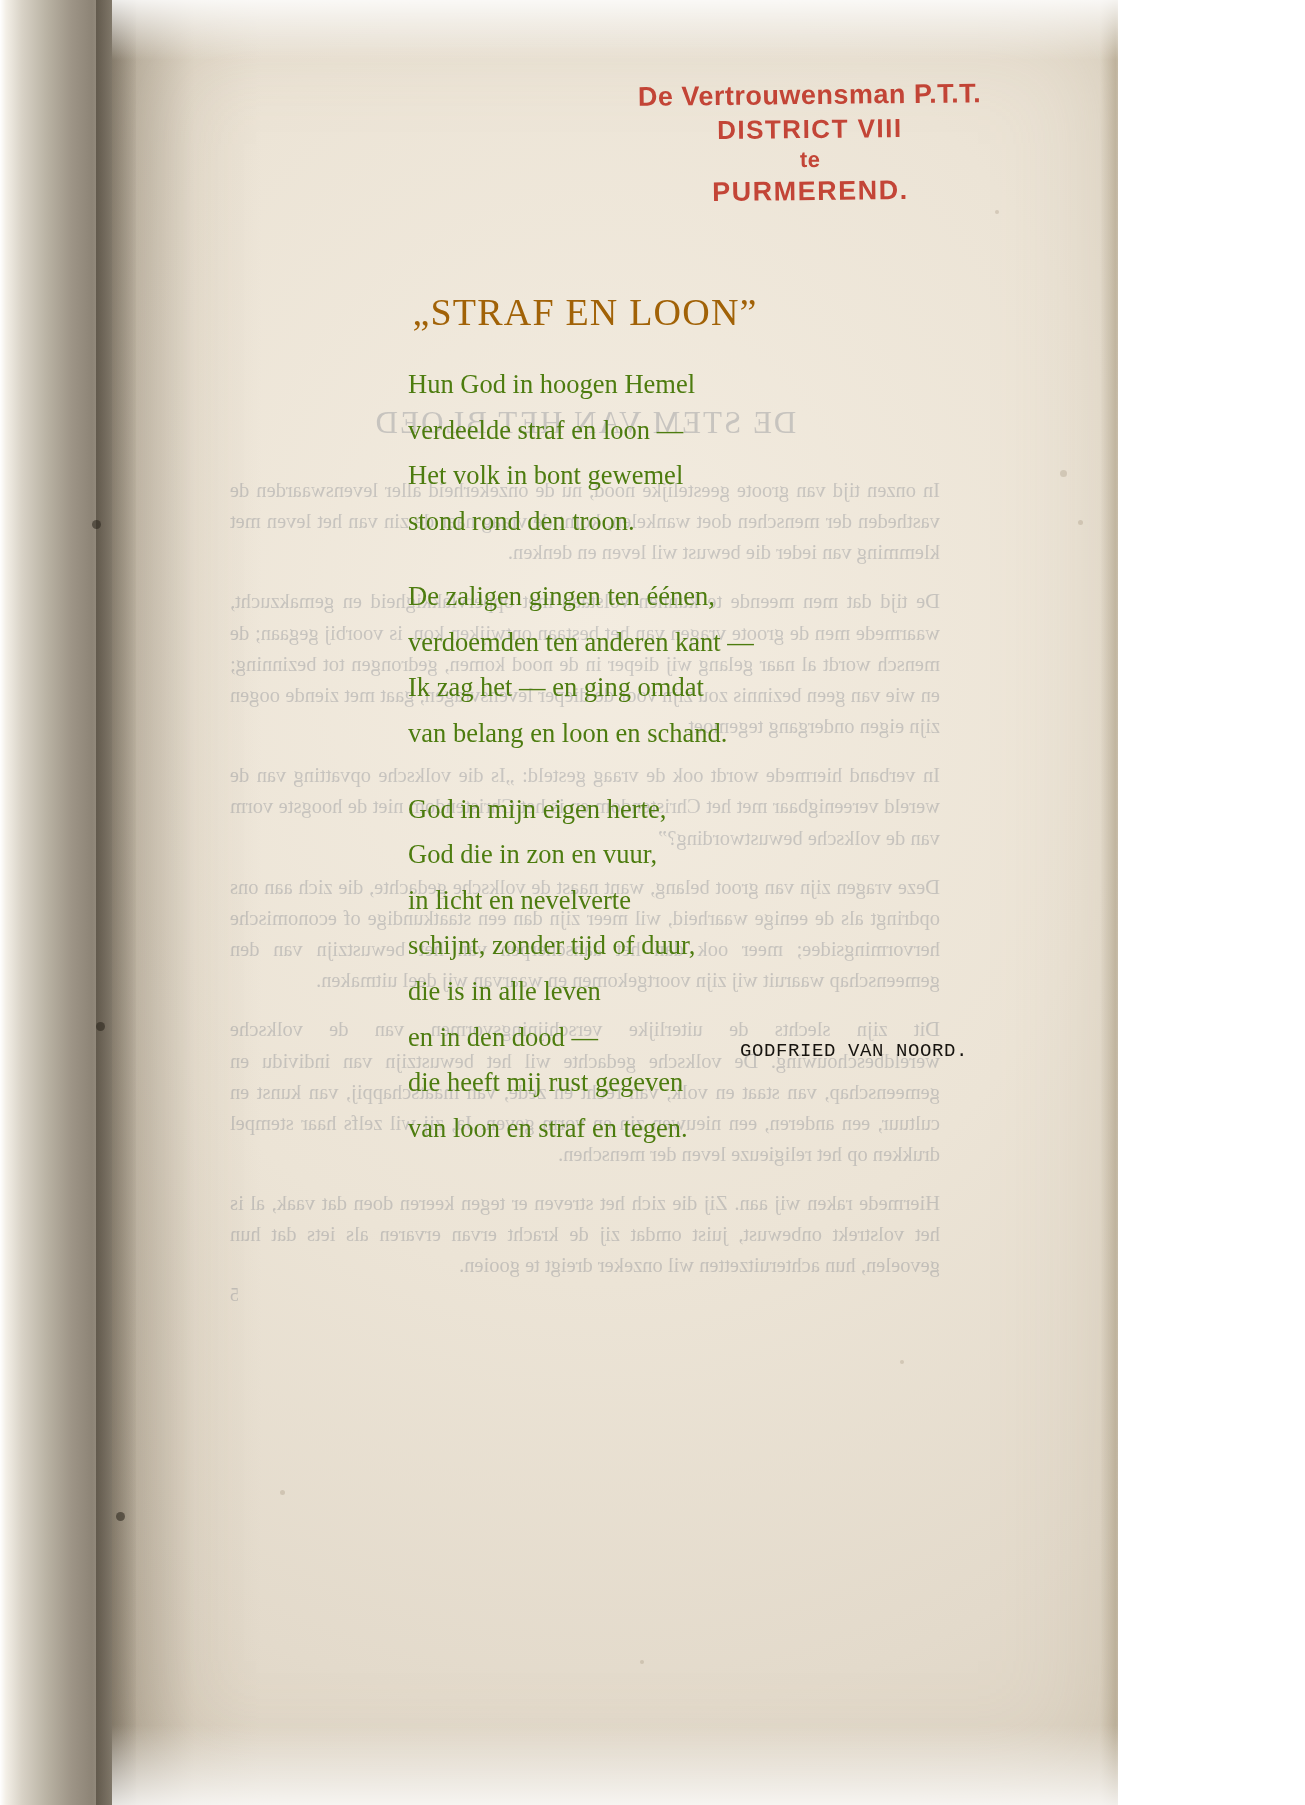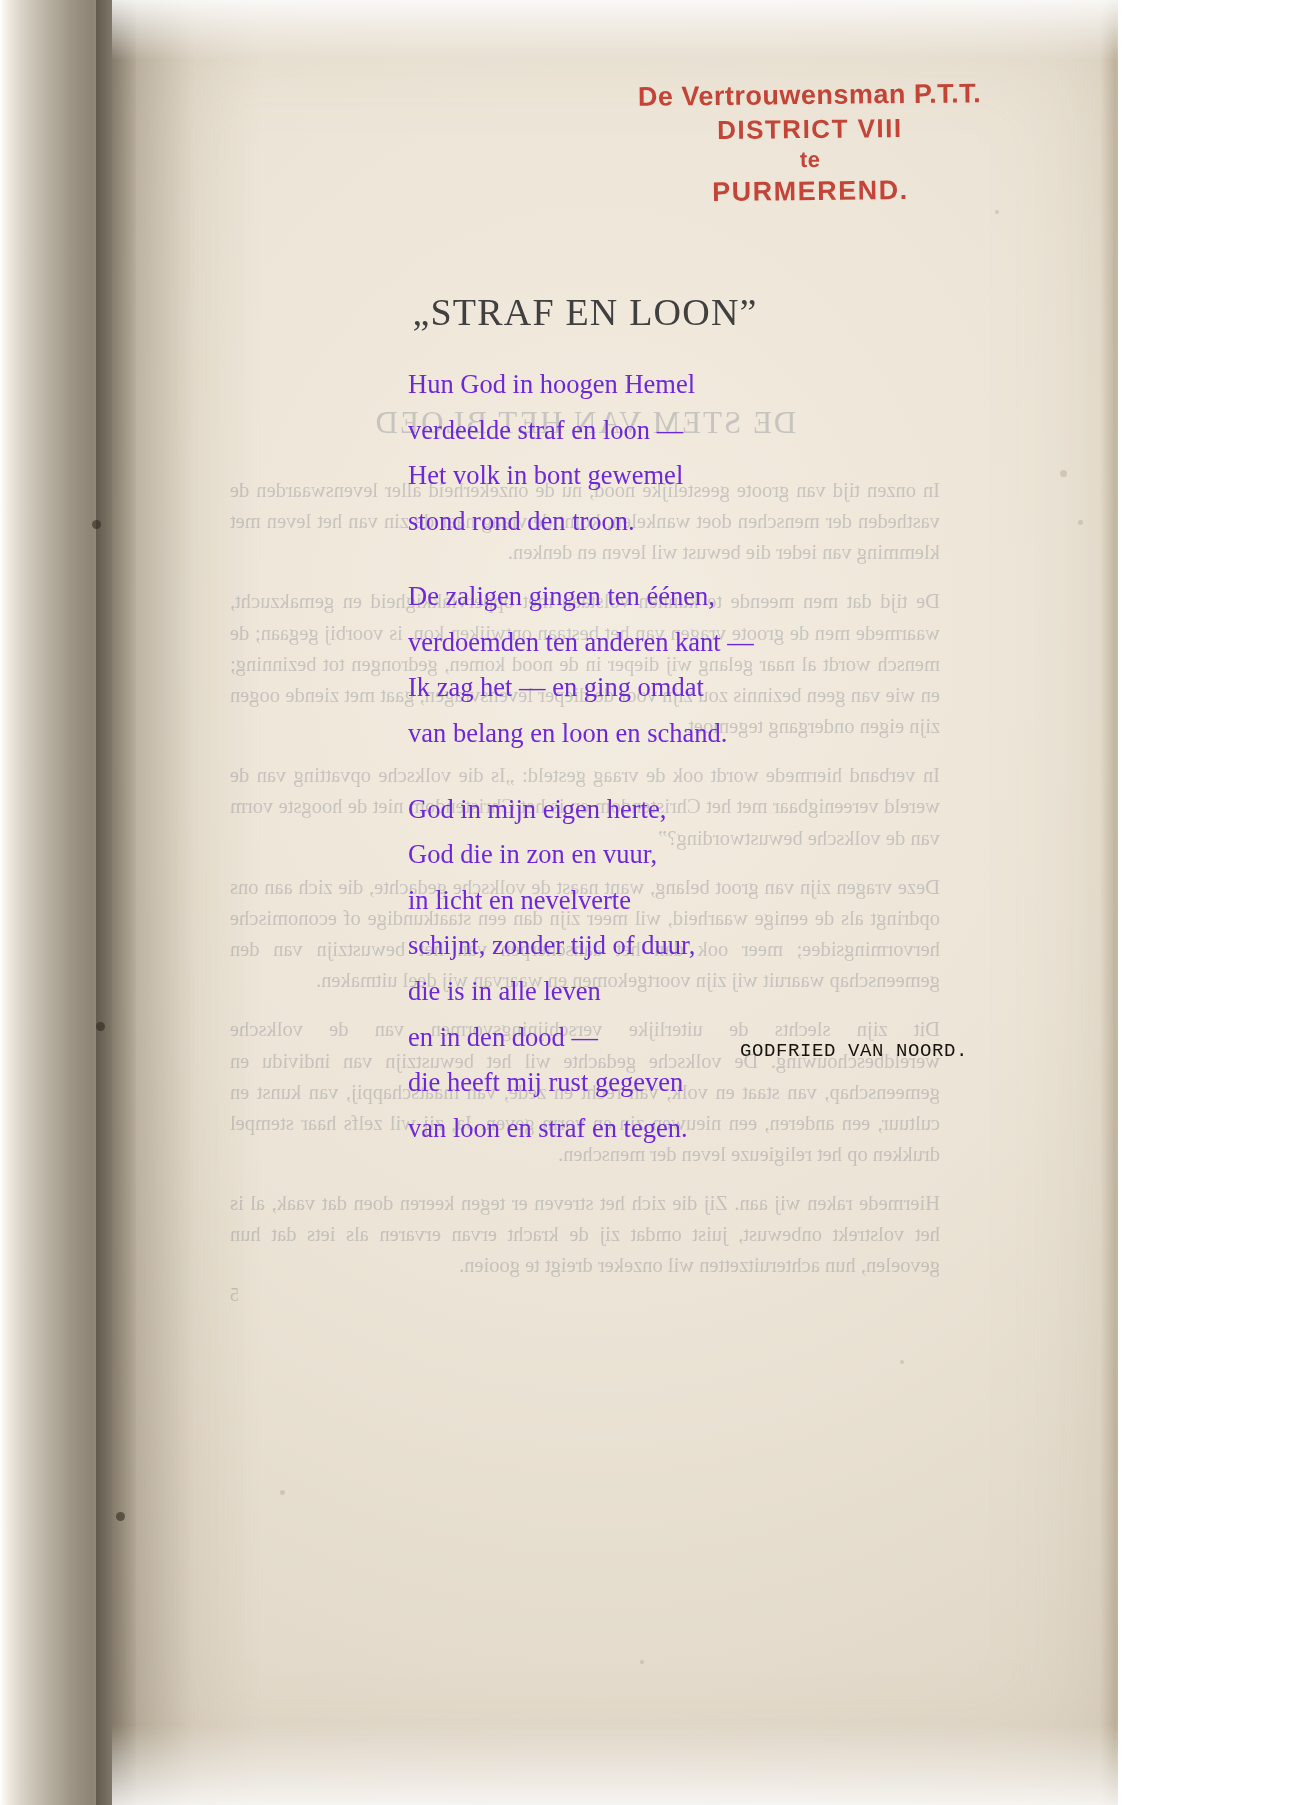--- a/index.html
+++ b/index.html
@@ -161,29 +161,29 @@
 
   
   .poem-title {
     position: absolute;
     left: 230px;
     top: 290px;
     width: 710px;
     text-align: center;
     font-size: 38px;
     font-family: "Liberation Serif", serif;
-    color: #404040;
+    color: #a16207;
     letter-spacing: 1.2px;
   }
   .poem {
     position: absolute;
     left: 408px;
     top: 362px;
     width: 560px;
-    color: #6d28d9;
+    color: #4d7c0f;
     font-family: "Liberation Serif", serif;
     font-size: 26.5px;
     line-height: 1.72;
   }
   .stanza { margin: 0 0 30px 0; }
   .stanza .line { white-space: nowrap; }
   .signature {
     position: absolute;
     left: 408px;
     top: 1040px;

